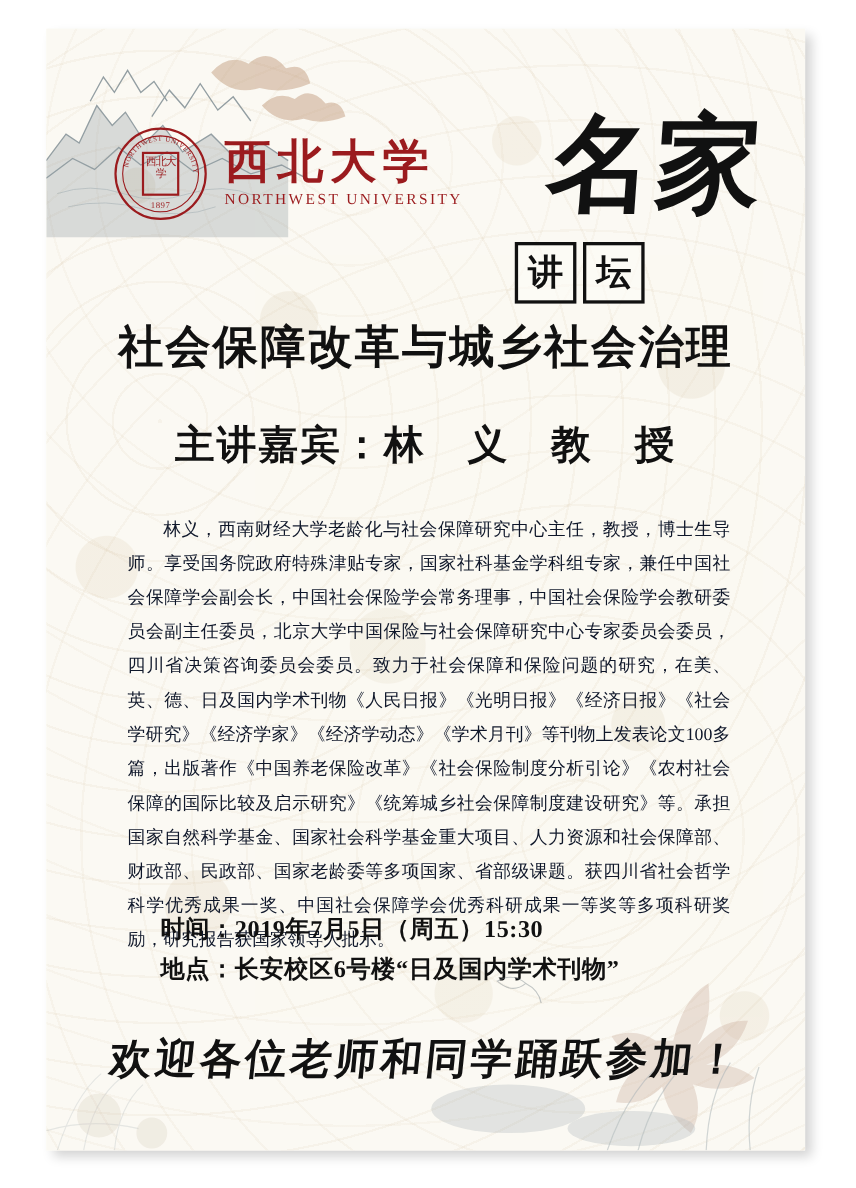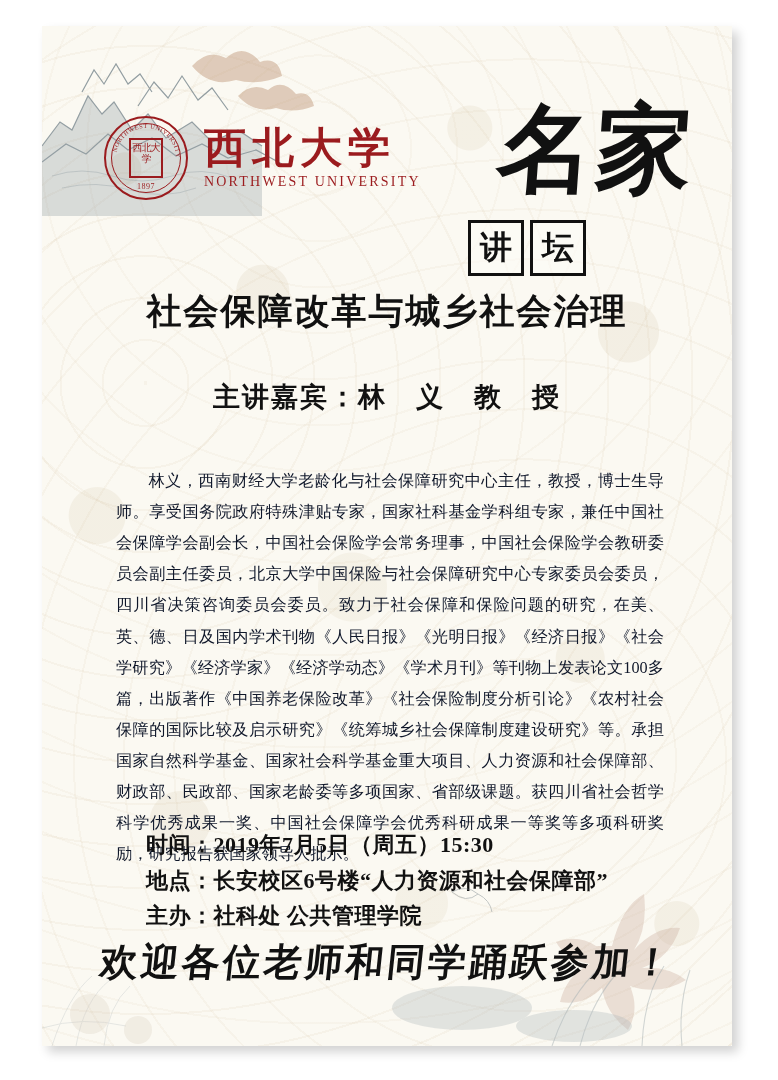--- a/index.html
+++ b/index.html
@@ -212,37 +212,37 @@
     font-family: "Liberation Serif", serif;
   }
 
   
   .main-title {
     position: absolute;
     left: 0;
     top: 262px;
     width: 690px;
     text-align: center;
-    font-size: 35px;
+    font-size: 41px;
     font-weight: 700;
     color: #111;
     letter-spacing: 2px;
     font-family: "Liberation Serif", "DejaVu Serif", serif;
   }
 
   
   .speakers {
     position: absolute;
     left: 0;
     top: 348px;
     width: 690px;
     text-align: center;
   }
   .speaker-row {
-    font-size: 27px;
+    font-size: 36px;
     font-weight: 700;
     color: #111;
     letter-spacing: 2px;
     line-height: 1.72;
     font-family: "Liberation Serif", "DejaVu Serif", serif;
   }
 
   
   .bio {
     position: absolute;
@@ -351,22 +351,21 @@
     <div class="main-title">社会保障改革与城乡社会治理</div>
 
     <div class="speakers">
       <div class="speaker-row">主讲嘉宾：林　义　教　授</div>
     </div>
 
     <div class="bio">林义，西南财经大学老龄化与社会保障研究中心主任，教授，博士生导师。享受国务院政府特殊津贴专家，国家社科基金学科组专家，兼任中国社会保障学会副会长，中国社会保险学会常务理事，中国社会保险学会教研委员会副主任委员，北京大学中国保险与社会保障研究中心专家委员会委员，四川省决策咨询委员会委员。致力于社会保障和保险问题的研究，在美、英、德、日及国内学术刊物《人民日报》《光明日报》《经济日报》《社会学研究》《经济学家》《经济学动态》《学术月刊》等刊物上发表论文100多篇，出版著作《中国养老保险改革》《社会保险制度分析引论》《农村社会保障的国际比较及启示研究》《统筹城乡社会保障制度建设研究》等。承担国家自然科学基金、国家社会科学基金重大项目、人力资源和社会保障部、财政部、民政部、国家老龄委等多项国家、省部级课题。获四川省社会哲学科学优秀成果一奖、中国社会保障学会优秀科研成果一等奖等多项科研奖励，研究报告获国家领导人批示。</div>
 
     <div class="info">
       <div class="info-line">时间：2019年7月5日（周五）15:30</div>
-      <div class="info-line">地点：长安校区6号楼“人力资源和社会保障部”</div>
-      <div class="info-line">主办：社科处 公共管理学院</div>
+      <div class="info-line">地点：长安校区6号楼“日及国内学术刊物”</div>
     </div>
 
     <svg class="ink-lotus" viewBox="0 0 420 250">
       <g fill="#c8a898" opacity="0.45">
         <path d="M300 150 q10 -40 32 -52 q4 34 -10 56 q22 -24 46 -22 q-10 30 -38 40 q26 -2 44 12 q-26 16 -56 6 q10 24 -2 44 q-22 -16 -26 -42 q-18 18 -42 14 q6 -26 30 -38 q-24 -4 -34 -22 q22 -8 40 4 Z"></path>
       </g>
       <g fill="none" stroke="#8c9aa0" stroke-width="1.1" opacity="0.5">
         <path d="M240 250 q20 -60 64 -92"></path>
         <path d="M268 250 q14 -54 50 -86"></path>
         <path d="M330 250 q2 -50 22 -80"></path>

